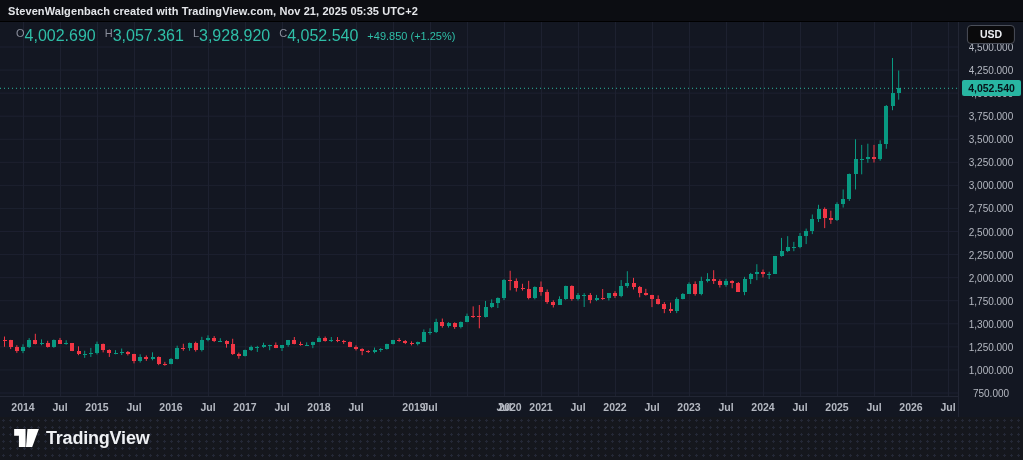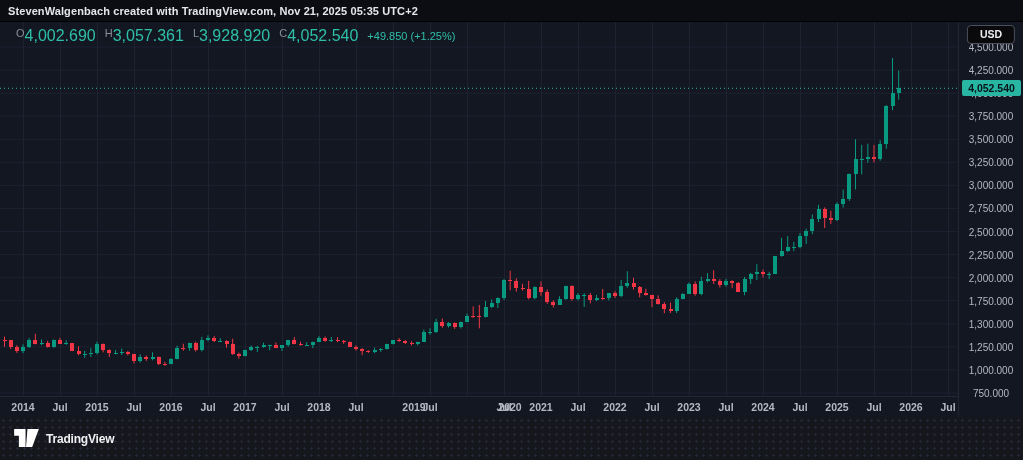--- a/index.html
+++ b/index.html
@@ -77,21 +77,21 @@
   }
   
   .bottom-bar {
     position: absolute; left: 0; top: 417px; width: 1023px; height: 43px;
     background-color: #15171d;
     background-image: radial-gradient(circle, #242836 1px, rgba(0,0,0,0) 1.2px);
     background-size: 7px 7px;
     display: flex; align-items: center; padding-left: 14px;
   }
   .logo { display: flex; align-items: center; gap: 7px; cursor: pointer; }
-  .logo-text { color: #eef0f3; font-size: 12px; font-weight: 700; letter-spacing: -0.2px; }
+  .logo-text { color: #eef0f3; font-size: 18px; font-weight: 700; letter-spacing: -0.2px; }
 </style>
 </head>
 <body>
 
 <div class="top-bar">
   <span>StevenWalgenbach created with TradingView.com, Nov 21, 2025 05:35 UTC+2</span>
 </div>
 
 <div class="widget">
 

